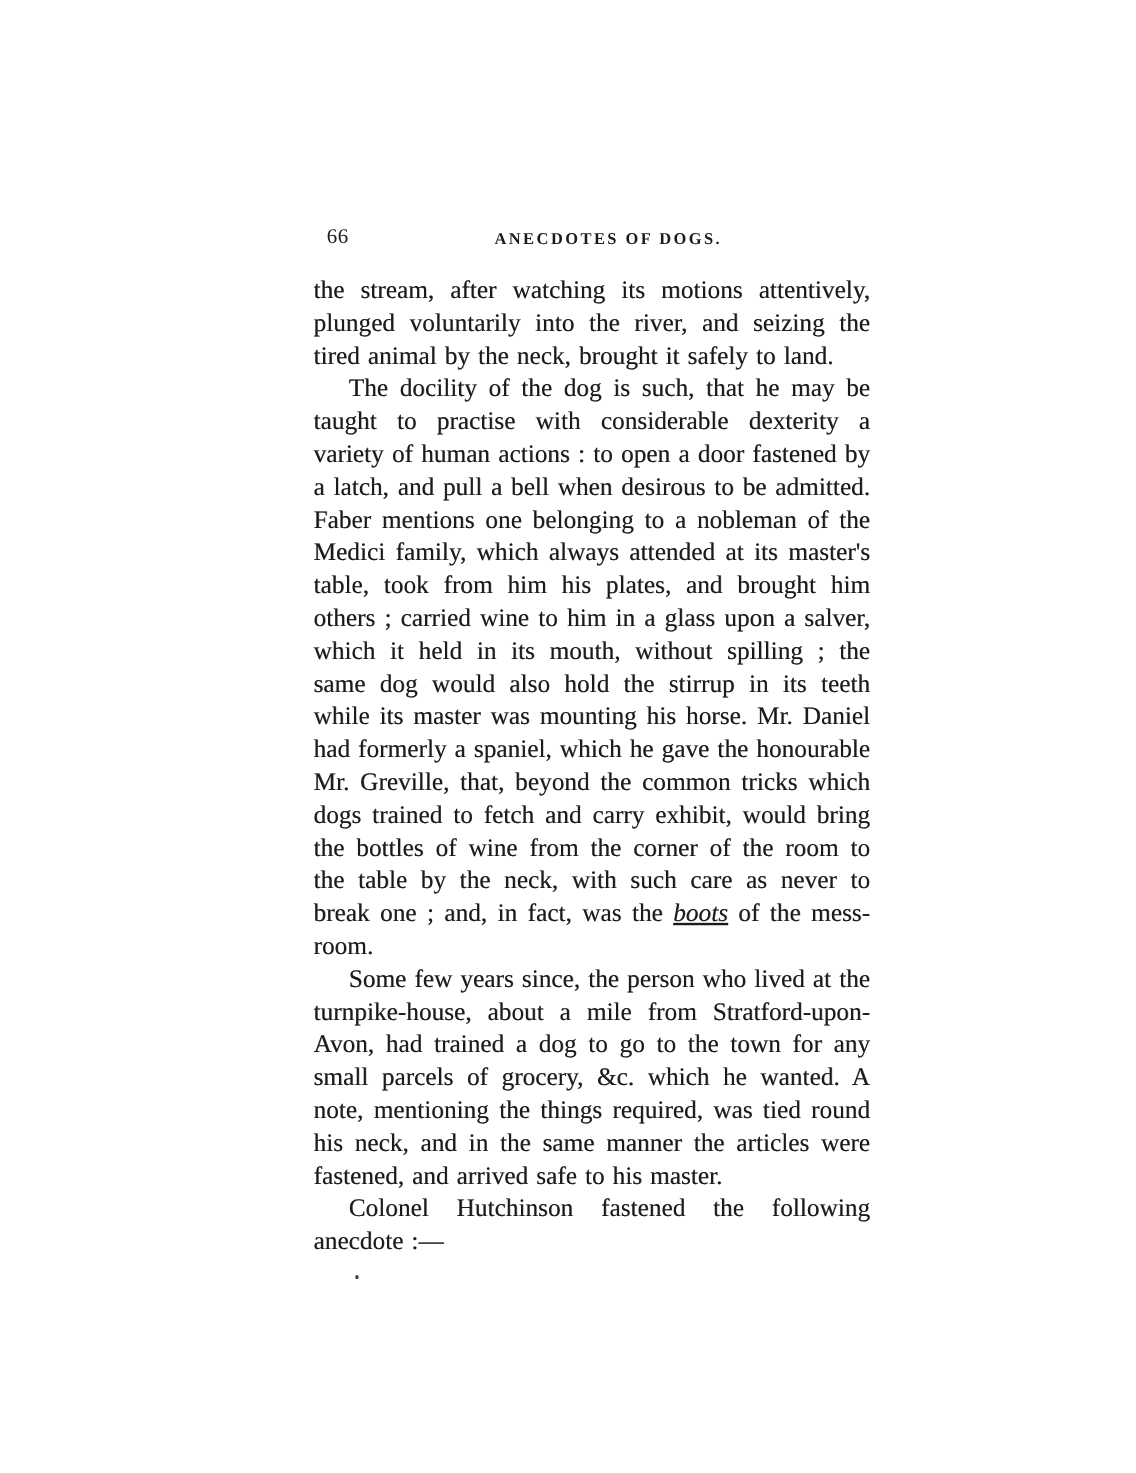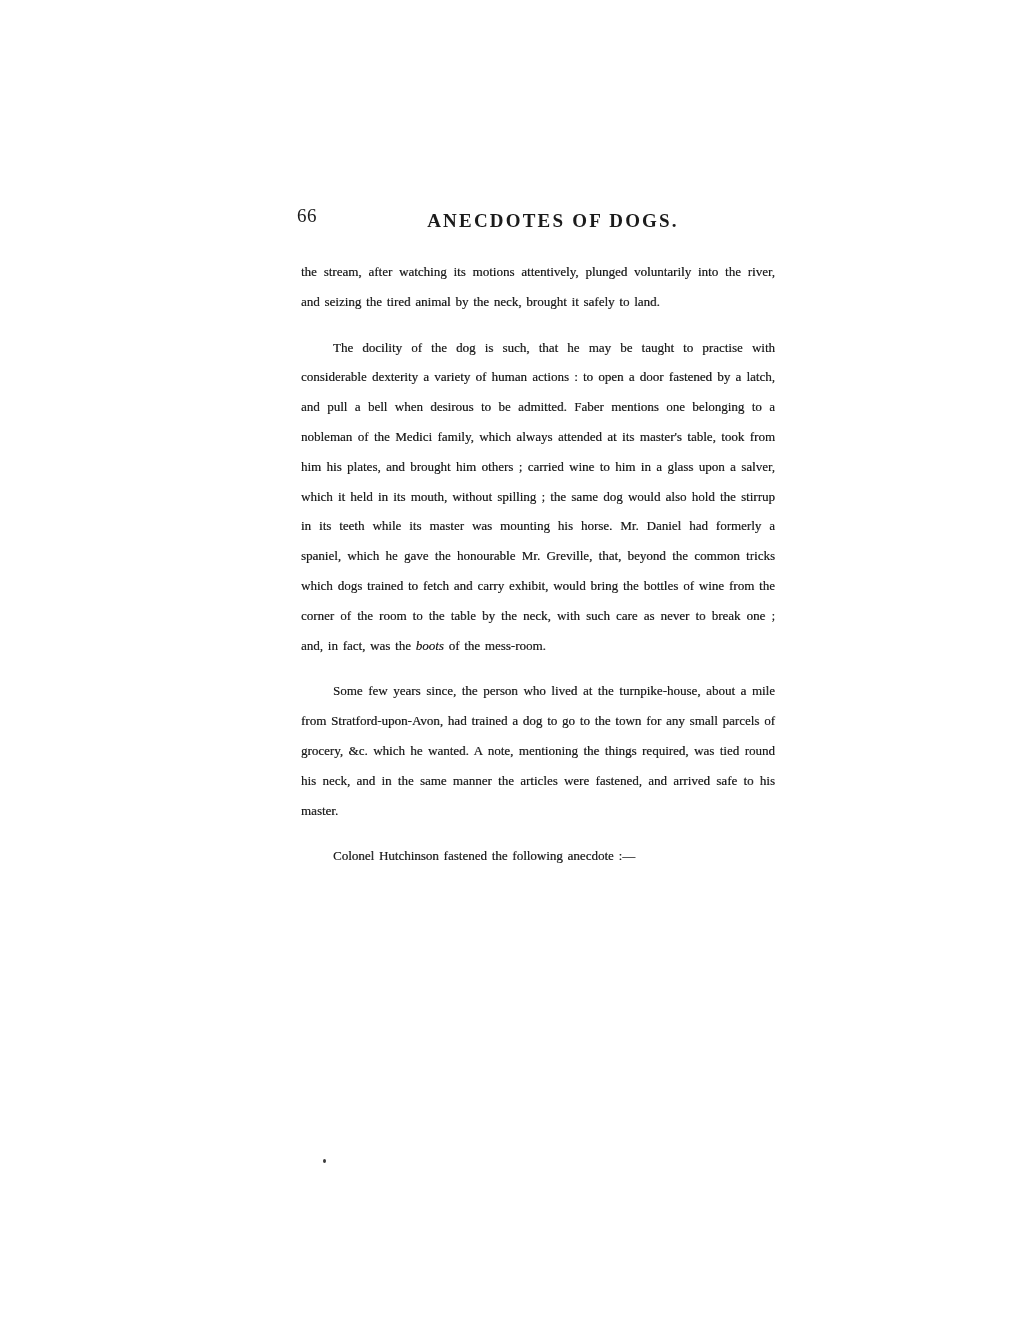--- a/index.html
+++ b/index.html
@@ -31,41 +31,42 @@
     top: 2px;
     font-size: 19px;
     letter-spacing: 0.5px;
   }
   .running-title {
     position: absolute;
     left: 30px;
     right: 0;
     top: 7px;
     text-align: center;
-    font-size: 19px;
+    font-size: 15px;
     font-weight: bold;
     letter-spacing: 2.2px;
   }
   .body-text {
     margin-top: 8px;
   }
   p.para {
-    margin: 16px;
-    font-size: 13px;
+    margin: 0;
+    font-size: 23px;
     line-height: 29.8px;
     text-align: justify;
     text-indent: 32px;
     word-spacing: 1.5px;
     text-shadow: 0.35px 0.15px 0 rgba(20,20,20,0.55);
   }
   p.para.no-indent {
     text-indent: 0;
   }
   p.para i {
     font-style: italic;
+    text-decoration: underline;
   }
   .ink-speck {
     position: absolute;
     left: 323px;
     top: 1159px;
     width: 3px;
     height: 4px;
     border-radius: 50%;
     background: #3a3a3a;
   }

